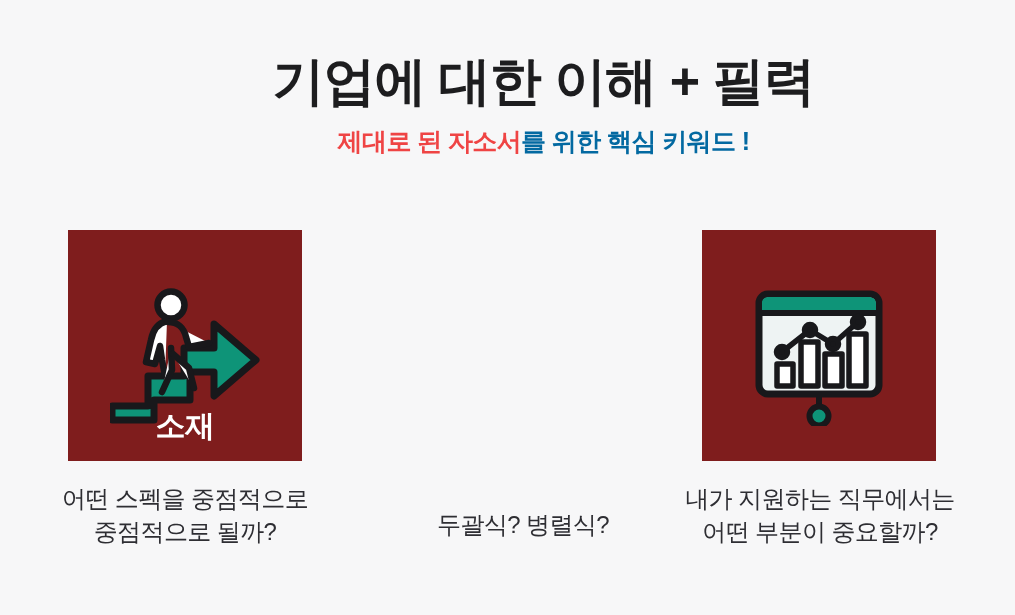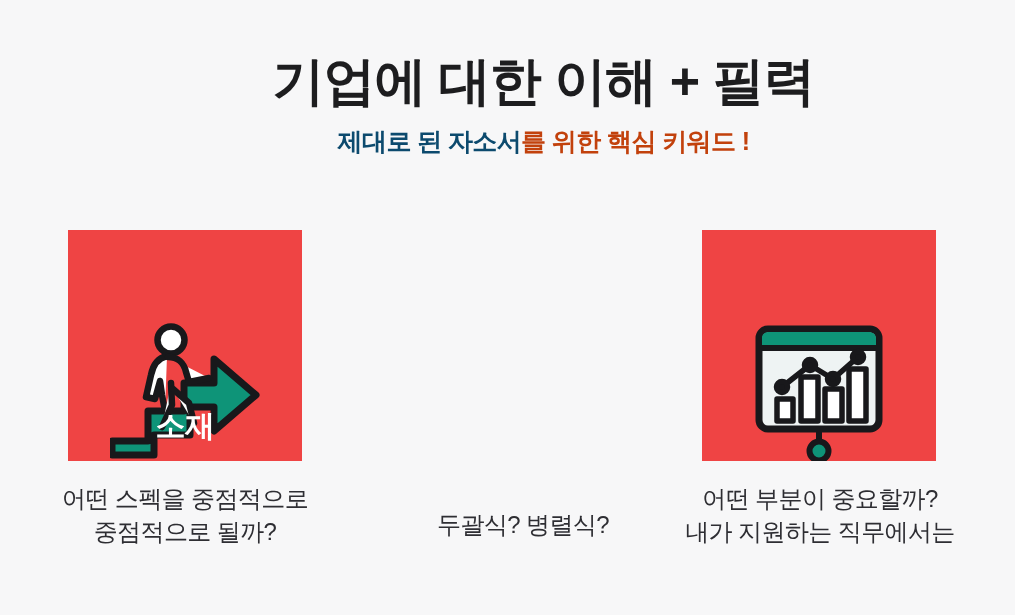--- a/index.html
+++ b/index.html
@@ -41,41 +41,41 @@
   }
   .sub-title {
     margin: 16px 0 0 0;
     font-size: 25px;
     font-weight: bold;
     color: #1d1d1f;
     letter-spacing: -0.6px;
     line-height: 1.2;
     white-space: nowrap;
   }
-  .sub-accent { color: #0c4a6e; }
-  .sub-rest  { color: #c2410c; font-weight: bold; }
+  .sub-accent { color: #ef4444; }
+  .sub-rest  { color: #0369a1; font-weight: bold; }
 
   
   .cards {
     position: absolute;
     top: 230px;
     left: 0;
     width: 1015px;
     height: 232px;
   }
   .card {
     position: absolute;
     top: 0;
     width: 234px;
     height: 231px;
-    background: #ef4444;
+    background: #7f1d1d;
     display: flex;
     flex-direction: column;
     align-items: center;
-    justify-content: flex-end;
+    justify-content: center;
   }
   .card-1 { left: 68px; }
   .card-2 { left: 390px; }
   .card-3 { left: 702px; }
 
   .card-icon {
     margin-top: 22px;
     height: 138px;
     display: flex;
     align-items: center;
@@ -183,18 +183,18 @@
 
   <div class="captions">
     <div class="caption caption-1">
       <span class="caption-line">어떤 스펙을 중점적으로</span>
       <span class="caption-line">중점적으로 될까?</span>
     </div>
     <div class="caption caption-2">
       <span class="caption-line">두괄식? 병렬식?</span>
     </div>
     <div class="caption caption-3">
+      <span class="caption-line">내가 지원하는 직무에서는</span>
       <span class="caption-line">어떤 부분이 중요할까?</span>
-      <span class="caption-line">내가 지원하는 직무에서는</span>
     </div>
   </div>
 
 </div>
 
 </body></html>

